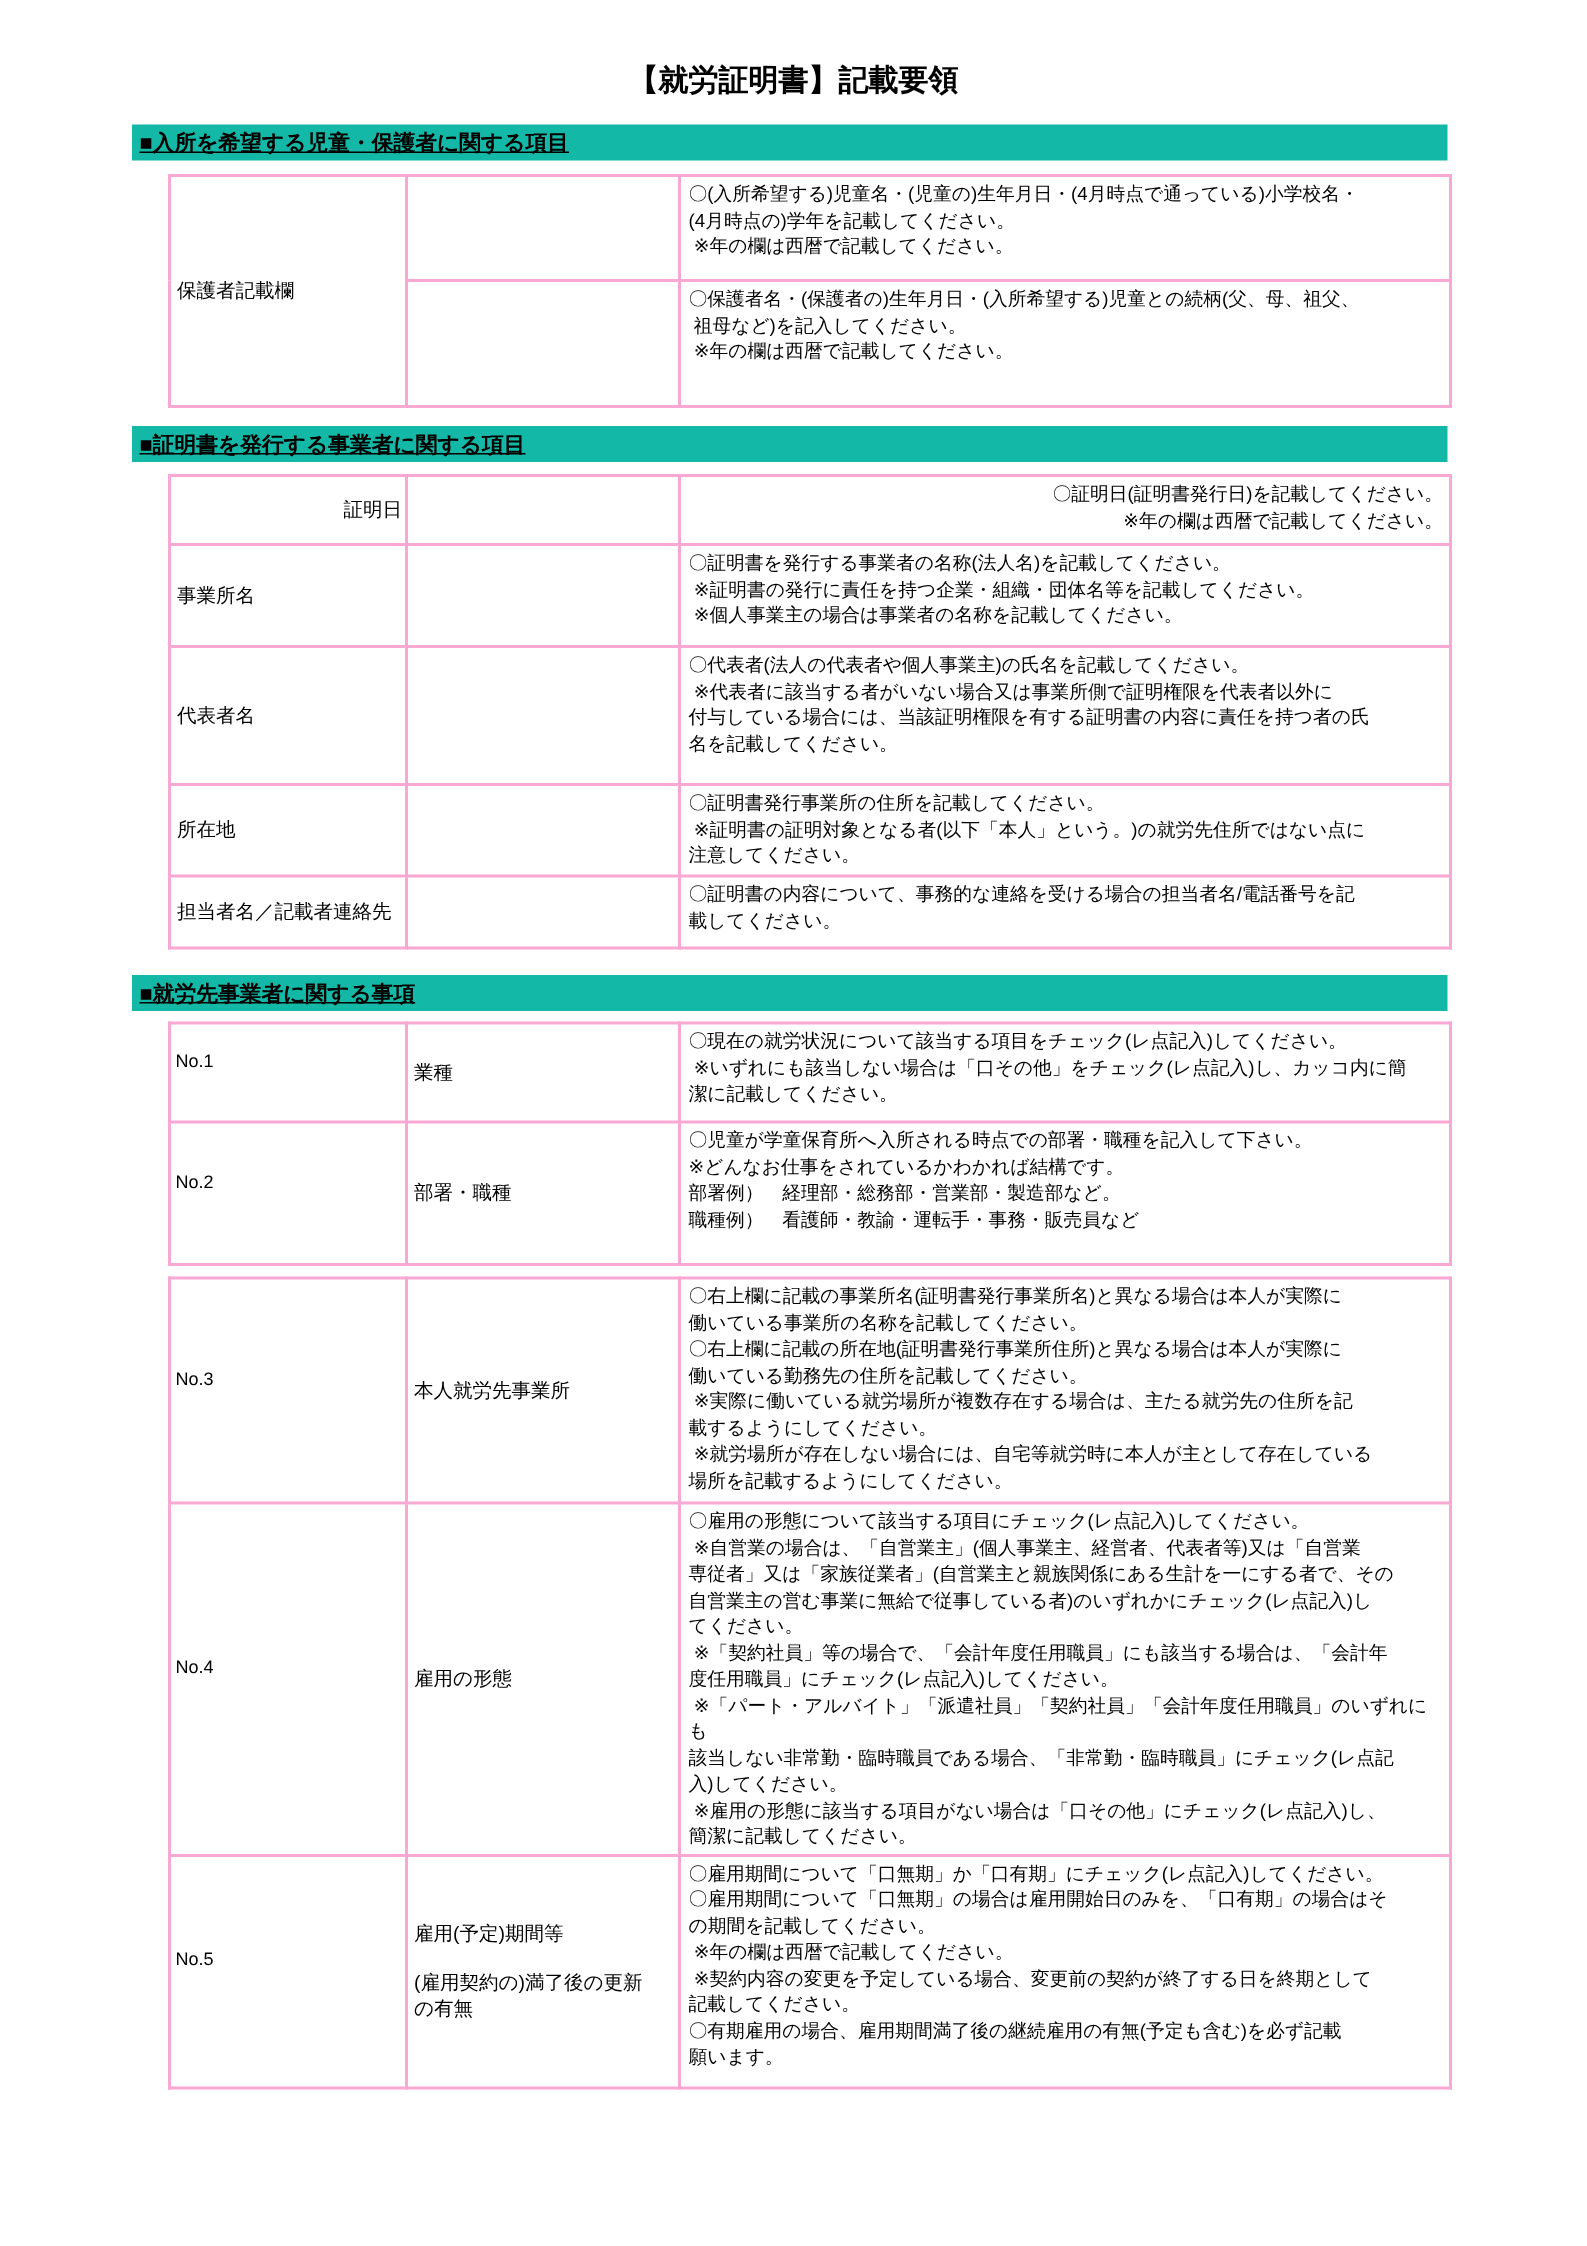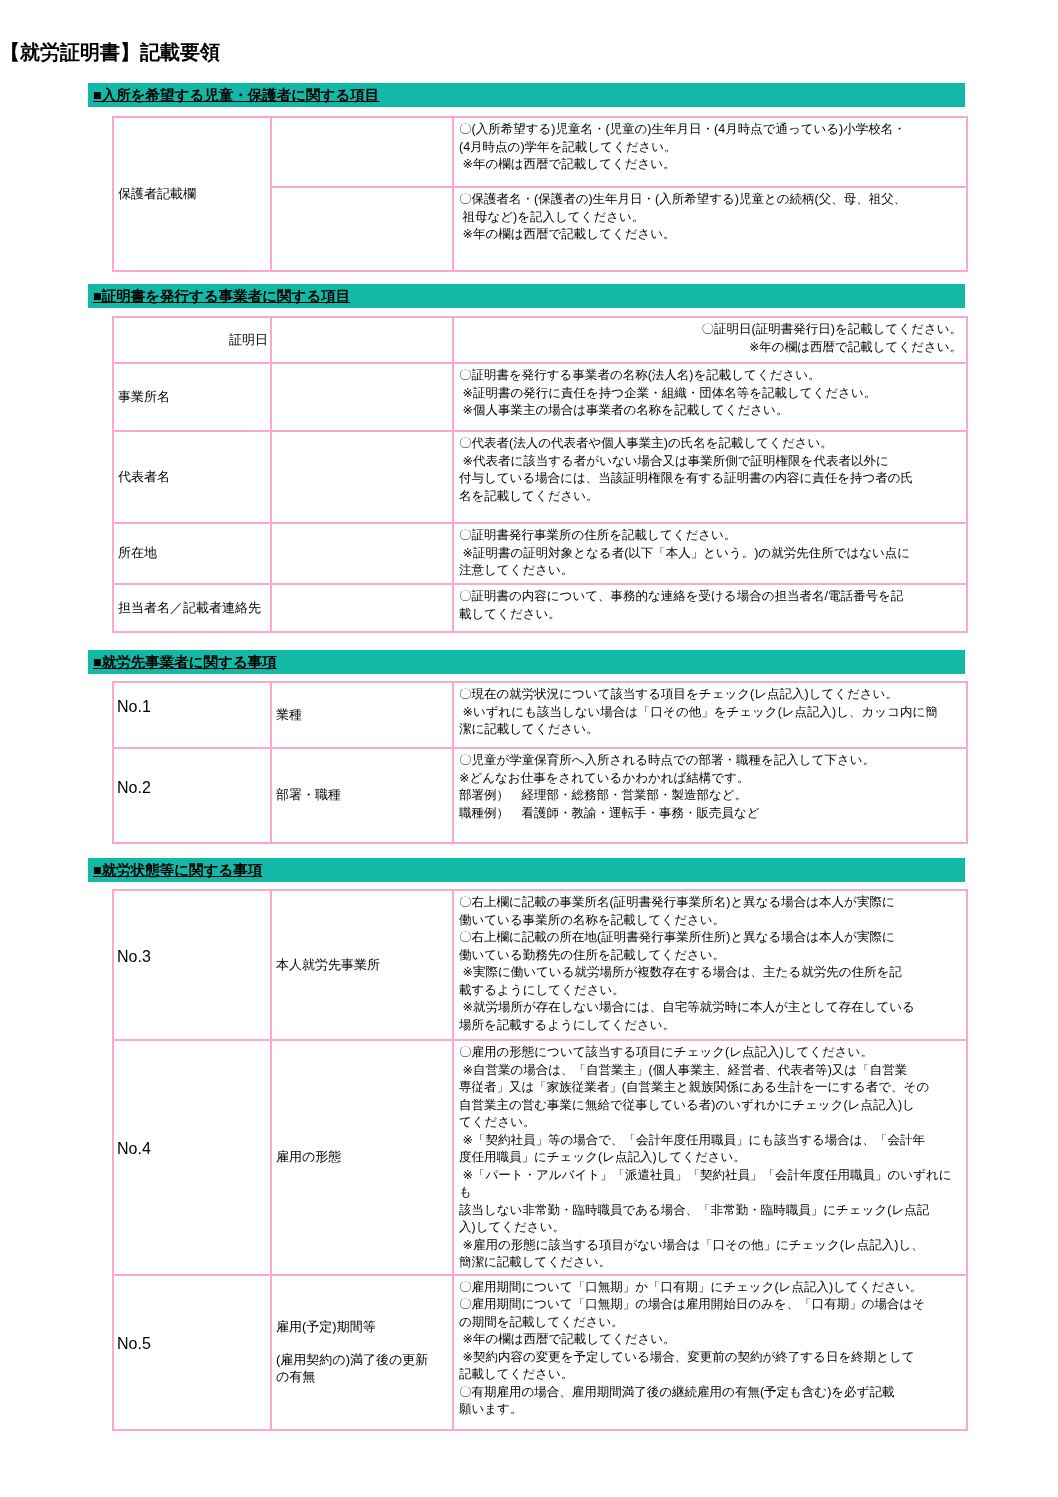--- a/index.html
+++ b/index.html
@@ -5,24 +5,23 @@
   html,body{margin:0;padding:0;background:#fff;}
   body{
     width:1058px;height:1497px;
     font-family:"Liberation Sans","DejaVu Sans",sans-serif;
     color:#000;
   }
   .page{position:relative;width:1058px;height:1497px;background:#fff;overflow:hidden;}
 
   .title{
     margin:40px 0 0 0;
-    text-align:left;
+    text-align:center;
     font-size:20px;line-height:28px;
     font-weight:bold;
-    font-family:Liberation Mono, monospace;
   }
 
   .bar{
     width:877px;margin-left:88px;height:24px;
     background:#14b8a6;
     box-sizing:border-box;
     display:flex;align-items:center;
     padding-left:5px;
   }
   .bar span{
@@ -54,21 +53,21 @@
     box-sizing:border-box;
     vertical-align:middle;
     font-size:13px;
   }
   td.lbl{
     padding:2px 2px 2px 4px;
     line-height:16.5px;
     white-space:pre-wrap;
   }
   td.no{
-    font-size:16px;
+    font-size:12px;
     padding:0 0 16px 3px;
   }
   td.mid{padding:0;}
   td.instr{
     vertical-align:top;
     white-space:pre-wrap;
     font-size:12.5px;
     line-height:17.5px;
     padding:3px 4px 2px 5px;
     overflow-wrap:anywhere;
@@ -181,23 +180,20 @@
         <td class="no">No.2</td>
         <td class="lbl">部署・職種</td>
         <td class="instr">〇児童が学童保育所へ入所される時点での部署・職種を記入して下さい。
 ※どんなお仕事をされているかわかれば結構です。
 部署例）　経理部・総務部・営業部・製造部など。
 職種例）　看護師・教諭・運転手・事務・販売員など</td>
       </tr>
     </tbody>
   </table>
 
-  <div class="bar bar4">
-    <span>■就労状態等に関する事項</span>
-  </div>
   <table class="t t4">
     <colgroup>
         <col class="c1">
         <col class="c2">
         <col class="c3">
       </colgroup>
     <tbody>
       <tr class="h150">
         <td class="no">No.3</td>
         <td class="lbl">本人就労先事業所</td>

